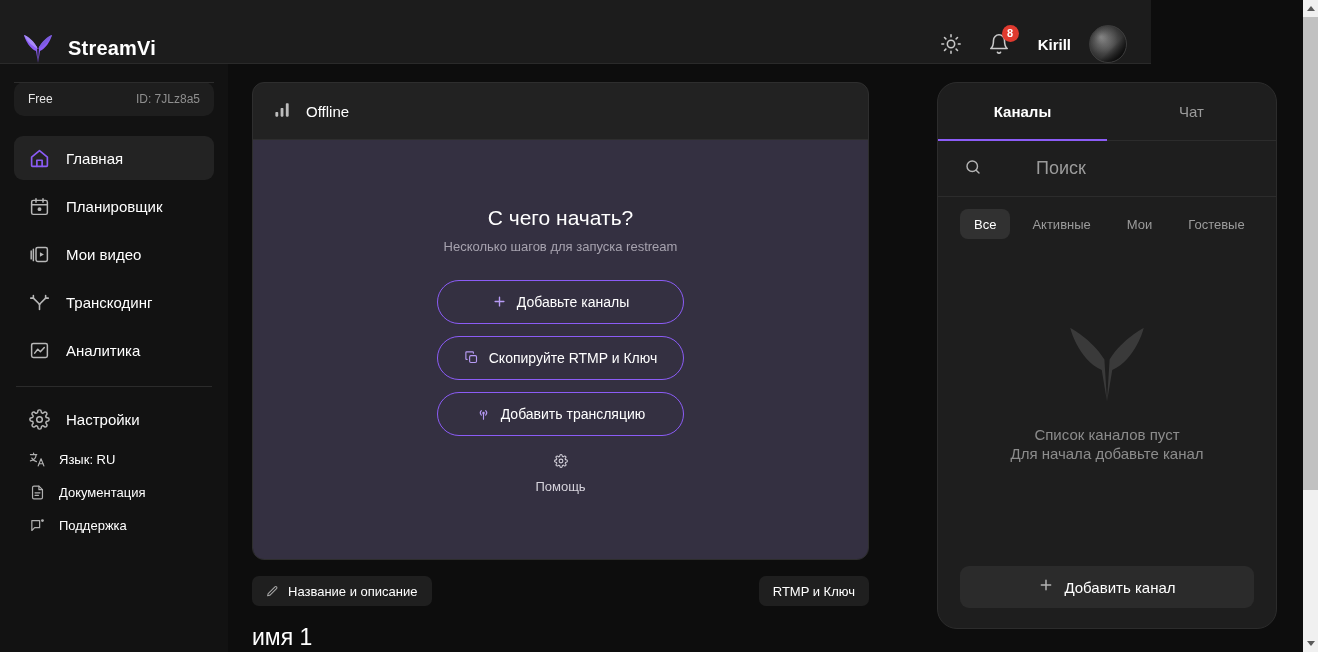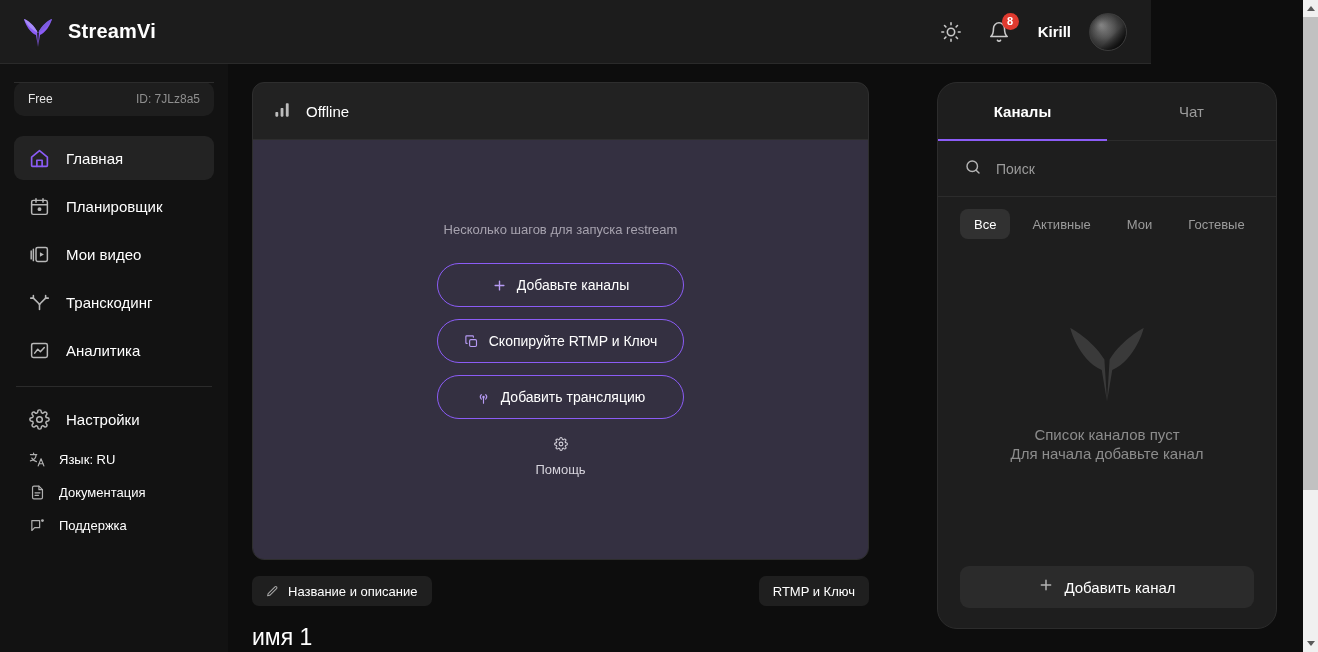--- a/index.html
+++ b/index.html
@@ -14,21 +14,21 @@
     width: 1318px; height: 652px;
     background: #0d0d0d;
     display: flex; flex-direction: column;
   }
 
   
   .header {
     height: 64px; min-height: 64px;
     background: #1c1c1c;
     border-bottom: 1px solid #2a2a2a;
-    display: flex; align-items: center;
+    display: flex; align-items: flex-end;
     padding: 0 24px 0 22px;
     position: relative;
     width: 1151px;
   }
   .brand { display: flex; align-items: center; gap: 14px; }
   .logo-mark { width: 32px; height: 30px; display: block; }
   .brand-name { font-size: 20px; font-weight: bold; color: #ffffff; letter-spacing: .2px; }
   .header-right {
     margin-left: auto; display: flex; align-items: center; gap: 18px;
   }
@@ -158,21 +158,21 @@
   .rp-tab.active::after {
     content: ""; position: absolute; left: 0; right: 0; bottom: -1px;
     height: 2px; background: #8b5cf6;
   }
   .rp-search {
     height: 56px; display: flex; align-items: center; gap: 14px;
     padding: 0 26px; border-bottom: 1px solid #2c2c2c;
   }
   .rp-search-input {
     background: transparent; border: none; outline: none;
-    color: #ffffff; font-size: 14px; font-family: inherit; flex: 1;
+    color: #ffffff; font-size: 18px; font-family: inherit; flex: 1; margin-left: 40px;
   }
   .rp-search-input::placeholder { color: #9b9b9b; }
   .rp-filters { display: flex; align-items: center; gap: 8px; padding: 12px 22px 6px 22px; }
   .chip {
     height: 30px; padding: 0 14px; border-radius: 8px;
     display: flex; align-items: center; font-size: 13px;
     color: #9b9b9b; background: transparent; cursor: pointer; border: none; font-family: inherit;
   }
   .chip.active { background: #313131; color: #ffffff; }
   .rp-empty {
@@ -372,20 +372,21 @@
             <svg width="19" height="19" viewBox="0 0 24 24" fill="#bdbdbd">
               <rect x="3" y="15" width="3.6" height="6" rx="1"></rect>
               <rect x="9.6" y="10" width="3.6" height="11" rx="1"></rect>
               <rect x="16.2" y="4" width="3.6" height="17" rx="1"></rect>
             </svg>
           </span>
           <span class="stream-status">Offline</span>
         </div>
 
         <div class="preview">
+          <div class="p-title">С чего начать?</div>
           <div class="p-sub">Несколько шагов для запуска restream</div>
 
           <button class="cta">
             <span class="cta-ico">
               <svg width="15" height="15" viewBox="0 0 24 24" fill="none" stroke="currentColor" stroke-width="2.2" stroke-linecap="round">
                   <path d="M12 5v14M5 12h14"></path>
                 </svg>
             </span>
             <span>Добавьте каналы</span>
           </button>

